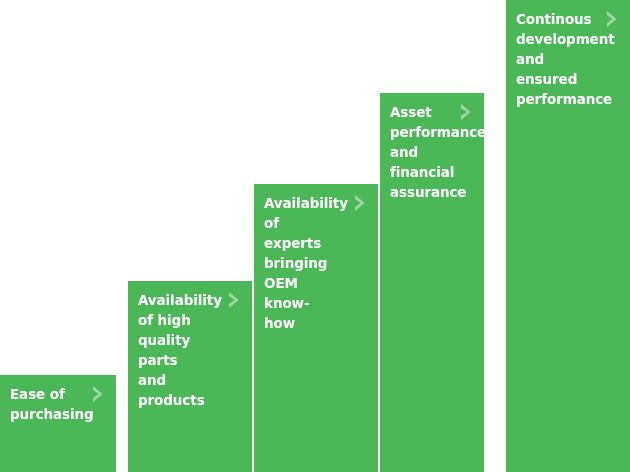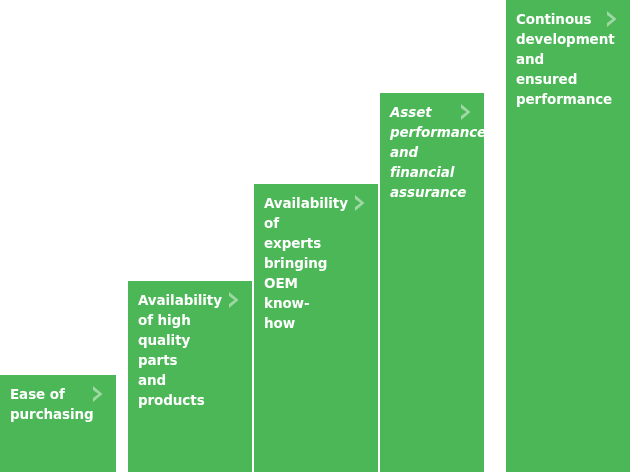--- a/index.html
+++ b/index.html
@@ -52,21 +52,21 @@
   }
   .chevron-icon svg {
     display: block;
     width: 20px;
     height: 22px;
   }
   
   .step-1 { left: 0px;   width: 116px; top: 375px; }
   .step-2 { left: 128px; width: 124px; top: 281px; }
   .step-3 { left: 254px; width: 124px; top: 184px; }
-  .step-4 { left: 380px; width: 104px; top: 93px; font-style: italic;  }
+  .step-4 { left: 380px; width: 104px; top: 93px;  }
   .step-5 { left: 506px; width: 124px; top: 0px;   }
 </style>
 </head>
 <body>
 
 <div id="staircase">
 
   <div class="step step-1">
     <div class="step-inner">
       <p class="step-label">Ease of

